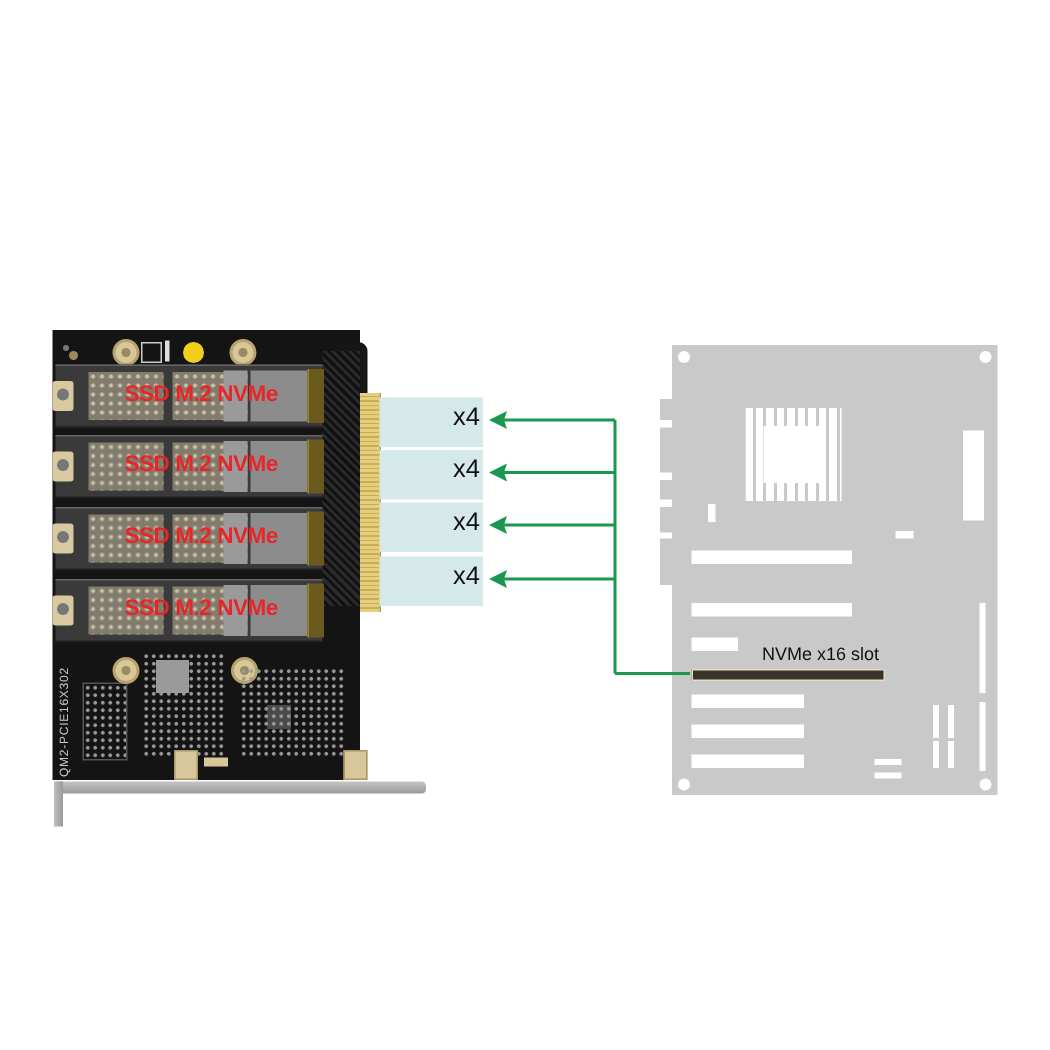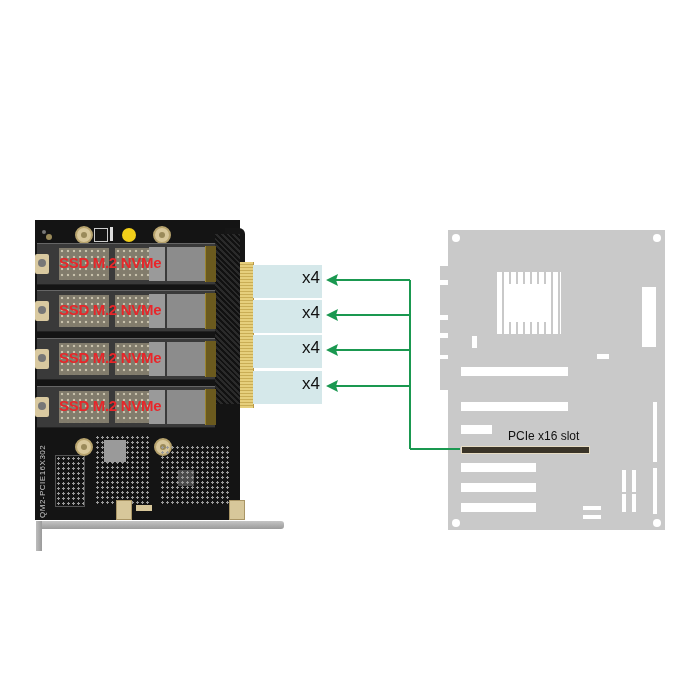--- a/index.html
+++ b/index.html
@@ -12,21 +12,21 @@
 
   .slot { left: 37px; width: 178px; height: 40px; background: #3a3a3a; border-top: 1px solid #666; border-bottom: 1px solid #222; }
   .slot .dim { position: absolute; left: 22px; top: 4px; width: 50px; height: 32px; background:
       radial-gradient(circle, #d8d0b8 1.2px, transparent 1.6px) 0 0/6px 6px; background-color:#8a8472; opacity:.9; }
   .slot .dim2 { left: 78px; }
   .slot .gray { position:absolute; left:130px; top:3px; width:38px; height:34px; background:#8c8c8c; }
   .slot .gray2 { position:absolute; left:112px; top:3px; width:16px; height:34px; background:#9a9a9a; }
   .slot .pad { position:absolute; left:-2px; top:10px; width:14px; height:20px; background:#d9c9a0; border-radius:2px; }
   .slot .pad::after { content:""; position:absolute; left:3px; top:5px; width:8px; height:8px; border-radius:50%; background:#777; }
   .slot .m2conn { position:absolute; left:168px; top:2px; width:10px; height:36px; background:#6b5a1e; border-left:1px solid #9b8530; }
-  .slot .label { position:absolute; left:22px; top:10px; color:#e8262a; font-size:15px; font-weight:bold; letter-spacing:-0.3px; white-space:nowrap; }
+  .slot .label { position:absolute; left:22px; top:10px; color:#e8262a; font-size:15px; font-weight:bold; letter-spacing:-0.3px; white-space:nowrap;padding-left:24px; }
 
   .trace-area { left: 215px; top: 234px; width: 25px; height: 170px;
       background: repeating-linear-gradient(45deg, #2a2a2a 0 2px, #111 2px 4px); }
 
   .gold { left: 240px; top: 262px; width: 13px; height: 146px;
       background: repeating-linear-gradient(180deg, #e6cf7c 0 2px, #c9ad55 2px 3px); border-right: 1px solid #b89a48; }
 
   .screw { width: 14px; height: 14px; border-radius: 50%; background: #d8c79a; border: 2px solid #b7a36d; }
   .screw::after { content:""; position:absolute; left:4px; top:4px; width:6px; height:6px; border-radius:50%; background:#9a8a5a; }
   .yellow-dot { width: 14px; height: 14px; border-radius: 50%; background: #f2cf1a; }
@@ -155,21 +155,21 @@
 
 <div class="abs cpu"></div>
 <div class="abs cpu-inner"></div>
 <div class="abs w" style="left:472px;top:336px;width:5px;height:12px;"></div>
 <div class="abs w" style="left:597px;top:354px;width:12px;height:5px;"></div>
 <div class="abs w" style="left:642px;top:287px;width:14px;height:60px;"></div>
 
 <div class="abs w" style="left:461px;top:367px;width:107px;height:9px;"></div>
 <div class="abs w" style="left:461px;top:402px;width:107px;height:9px;"></div>
 <div class="abs w" style="left:461px;top:425px;width:31px;height:9px;"></div>
-<div class="abs slot-label">PCIe x16 slot</div>
+<div class="abs slot-label">NVMe x16 slot</div>
 <div class="abs pcie16"></div>
 <div class="abs w" style="left:461px;top:463px;width:75px;height:9px;"></div>
 <div class="abs w" style="left:461px;top:483px;width:75px;height:9px;"></div>
 <div class="abs w" style="left:461px;top:503px;width:75px;height:9px;"></div>
 
 <div class="abs w" style="left:653px;top:402px;width:4px;height:60px;"></div>
 <div class="abs w" style="left:653px;top:468px;width:4px;height:46px;"></div>
 <div class="abs w" style="left:622px;top:470px;width:4px;height:22px;"></div>
 <div class="abs w" style="left:632px;top:470px;width:4px;height:22px;"></div>
 <div class="abs w" style="left:622px;top:494px;width:4px;height:18px;"></div>

